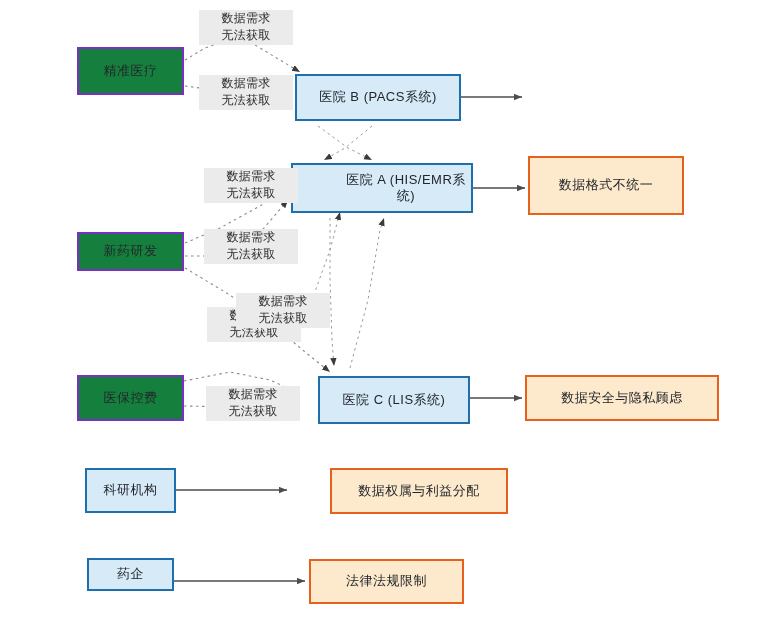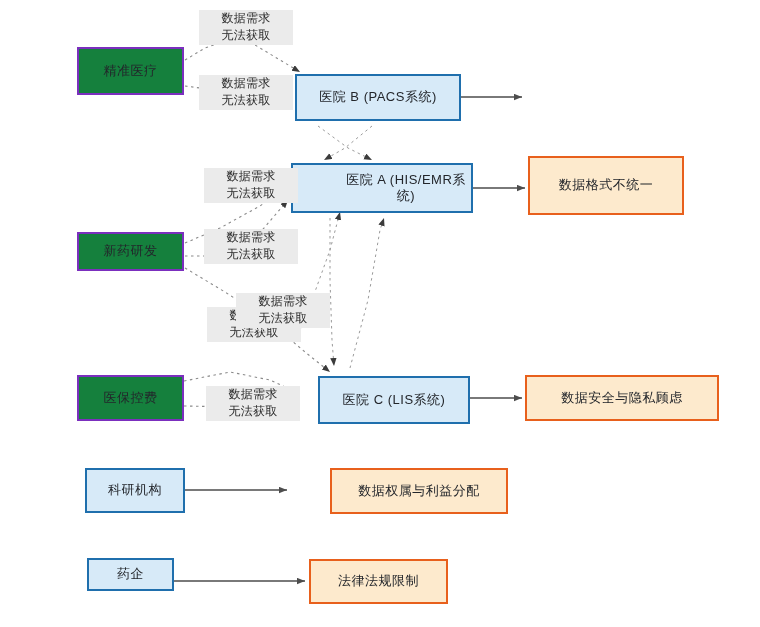--- a/index.html
+++ b/index.html
@@ -130,25 +130,25 @@
 
   <div class="node barrier" style="left:528px; top:156px; width:156px; height:59px;">
     <span>数据格式不统一</span>
   </div>
   <div class="node barrier" style="left:525px; top:375px; width:194px; height:46px;">
     <span>数据安全与隐私顾虑</span>
   </div>
   <div class="node barrier" style="left:290px; top:468px; width:178px; height:46px;margin-left:40px;">
     <span>数据权属与利益分配</span>
   </div>
-  <div class="node barrier" style="left:309px; top:559px; width:139px; height:45px;">
+  <div class="node barrier" style="left:309px; top:559px; width:155px; height:45px;">
     <span>法律法规限制</span>
   </div>
 
-  <div class="node actor" style="left:85px; top:468px; width:100px; height:45px;">
+  <div class="node actor" style="left:85px; top:468px; width:91px; height:45px;">
     <span>科研机构</span>
   </div>
   <div class="node actor" style="left:87px; top:558px; width:87px; height:33px;">
     <span>药企</span>
   </div>
 
   <div class="edge-label" style="left:199px; top:10px; width:72px;">数据需求
 无法获取</div>
   <div class="edge-label" style="left:199px; top:75px; width:72px;">数据需求
 无法获取</div>

